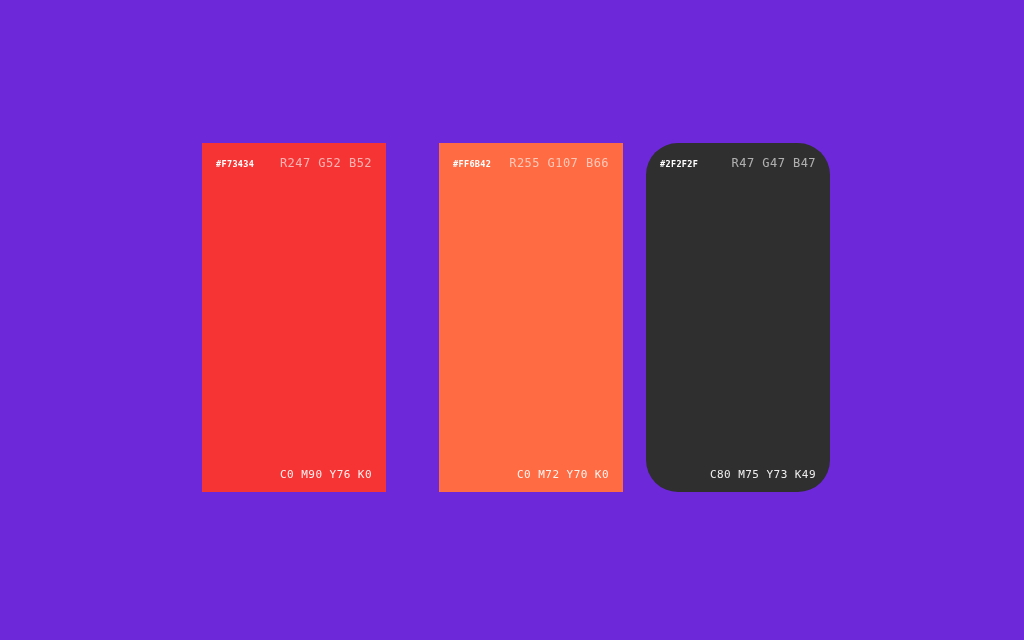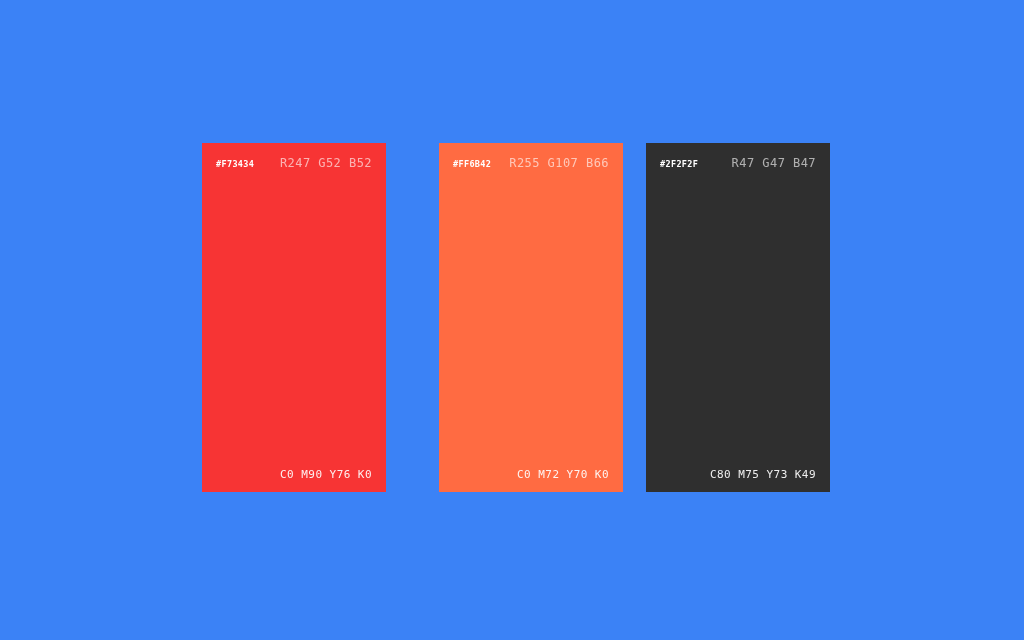--- a/index.html
+++ b/index.html
@@ -80,21 +80,21 @@
   .rgb-label {
     opacity: 0.62;
   }
   .cmyk-label {
     opacity: 0.92;
   }
 </style>
 </head>
 <body style="background: rgb(255, 255, 255);">
 
-<div class="palette-stage" style="background: #3b82f6;">
+<div class="palette-stage" style="background: #6d28d9;">
 
   <div class="swatch-row">
 
     <div class="swatch light-ink" style="background-color: rgb(247, 52, 52);">
       <div class="swatch-top">
         <span class="hex-label">#F73434</span>
         <span class="rgb-label">R247  G52  B52</span>
       </div>
       <div class="swatch-bottom">
         <span class="cmyk-label">C0  M90  Y76  K0</span>
@@ -104,21 +104,21 @@
     <div class="swatch light-ink" style="background-color: rgb(255, 107, 66); margin-left: 30px;">
       <div class="swatch-top">
         <span class="hex-label">#FF6B42</span>
         <span class="rgb-label">R255  G107  B66</span>
       </div>
       <div class="swatch-bottom">
         <span class="cmyk-label">C0  M72  Y70  K0</span>
       </div>
     </div>
 
-    <div class="swatch light-ink" style="background-color: rgb(47, 47, 47);">
+    <div class="swatch light-ink" style="background-color: rgb(47, 47, 47); border-radius: 32px;">
       <div class="swatch-top">
         <span class="hex-label">#2F2F2F</span>
         <span class="rgb-label">R47  G47  B47</span>
       </div>
       <div class="swatch-bottom">
         <span class="cmyk-label">C80  M75  Y73  K49</span>
       </div>
     </div>
 
   </div>

